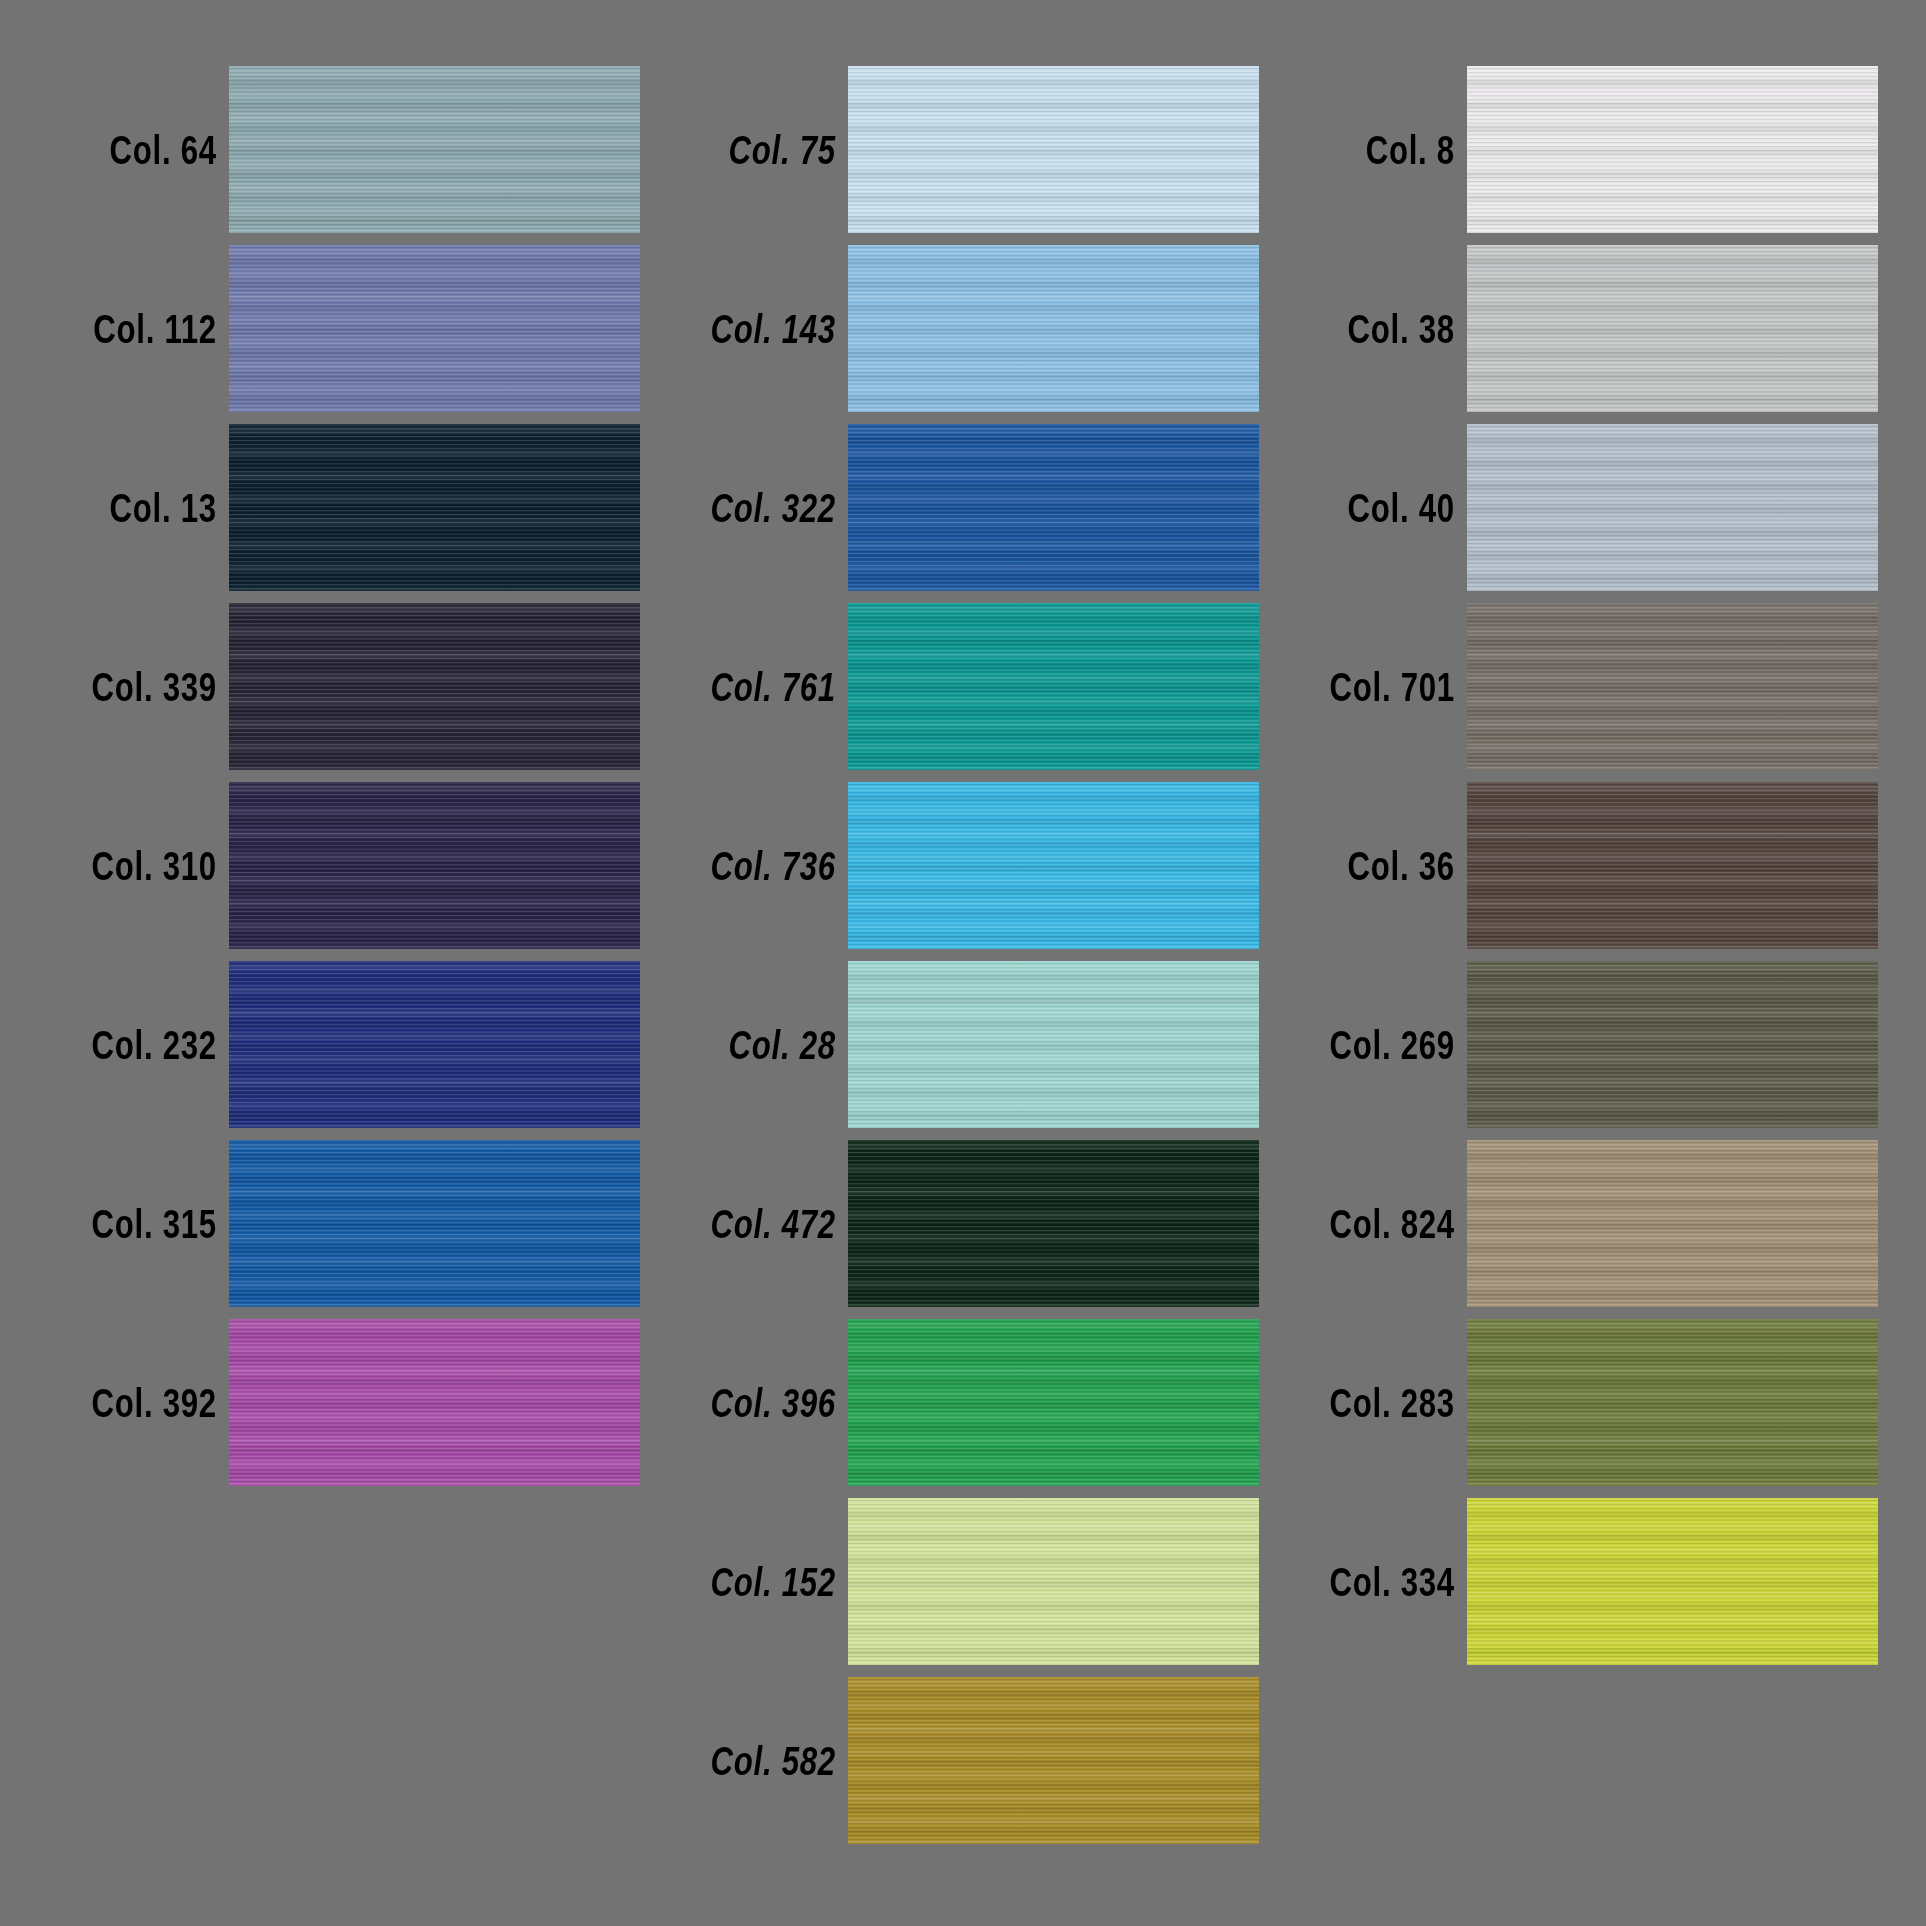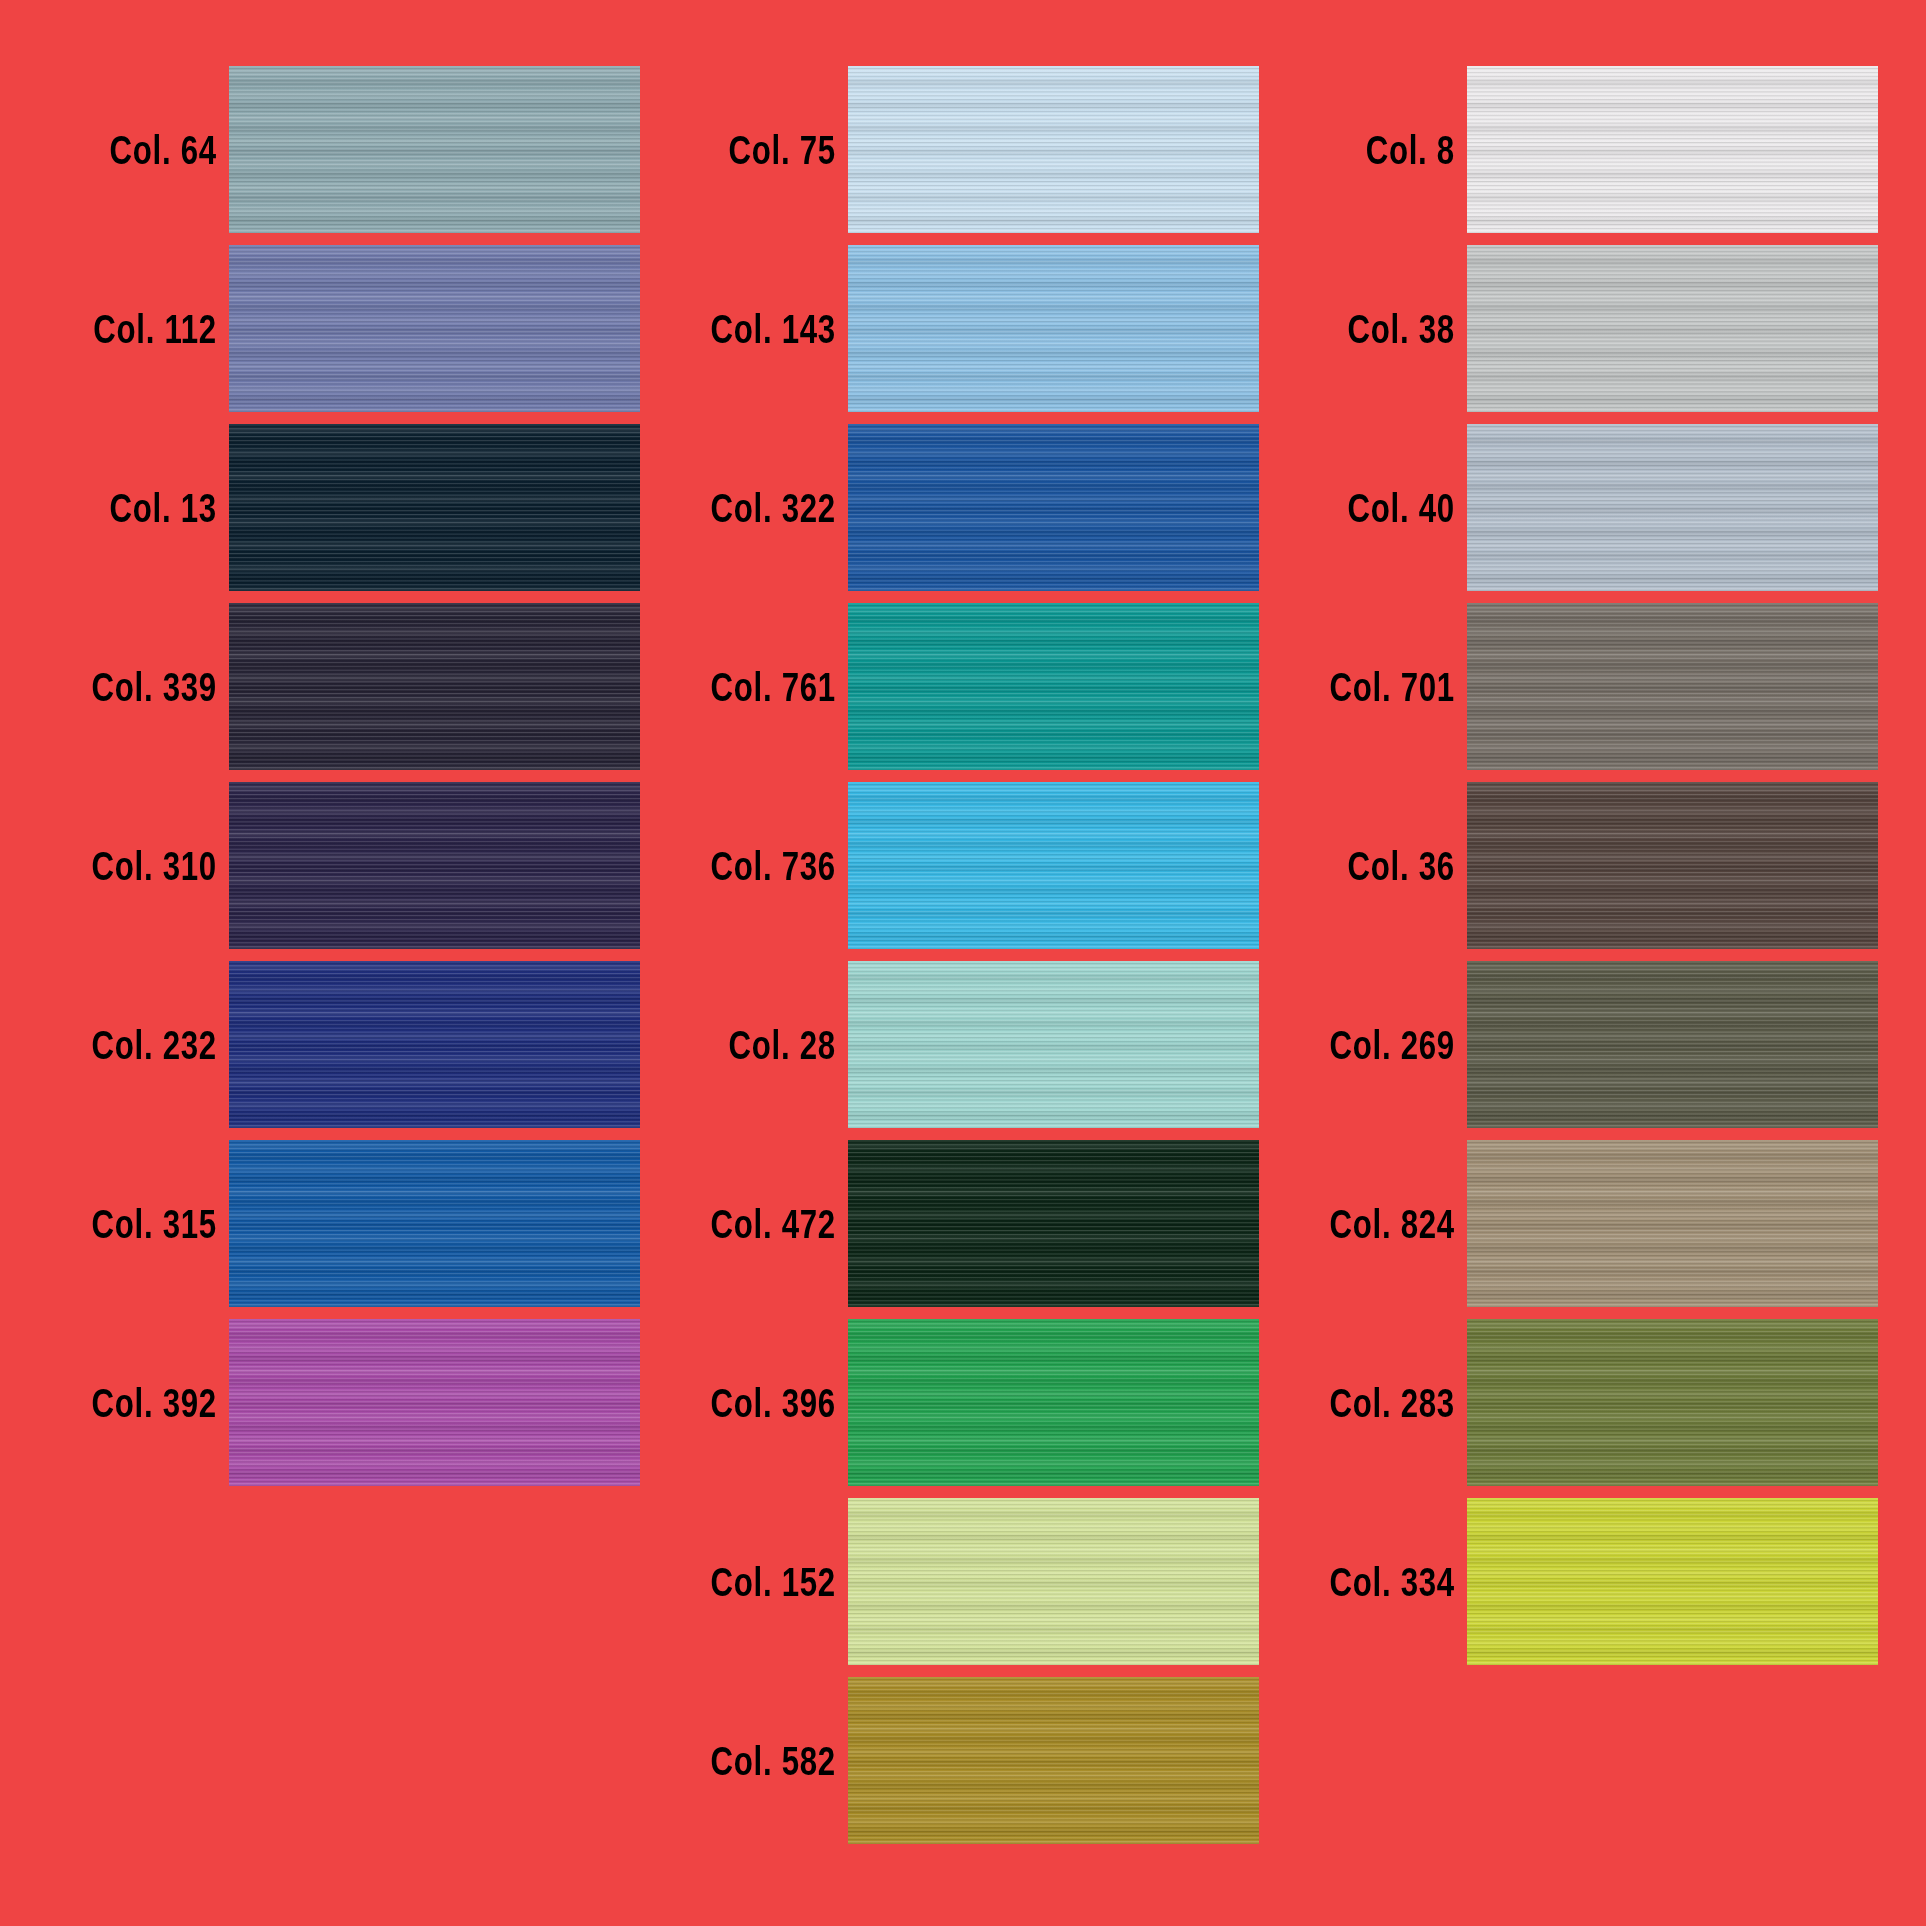--- a/index.html
+++ b/index.html
@@ -12,36 +12,36 @@
     width: 1926px;
     height: 1926px;
     font-family: "Liberation Sans", sans-serif;
     overflow: hidden;
   }
 
   #chart {
     position: relative;
     width: 1926px;
     height: 1926px;
-    background: #ef4444;
+    background: #737373;
     display: flex;
     flex-direction: row;
     box-sizing: border-box;
     padding: 60px 48px 36px 48px;
   }
 
   .column {
     flex: 1 1 0;
     display: flex;
     flex-direction: column;
     justify-content: flex-start;
     box-sizing: border-box;
   }
   .column.col-1 { padding-right: 13.2px; }
-  .column.col-2 { padding-right: 13.2px; padding-left: 13.2px; }
+  .column.col-2 { padding-right: 13.2px; padding-left: 13.2px; font-style: italic; }
   .column.col-3 { padding-left: 13.2px; }
 
   .swatch-row {
     display: flex;
     flex-direction: row;
     align-items: center;
     height: 179px;
     box-sizing: border-box;
   }
 

